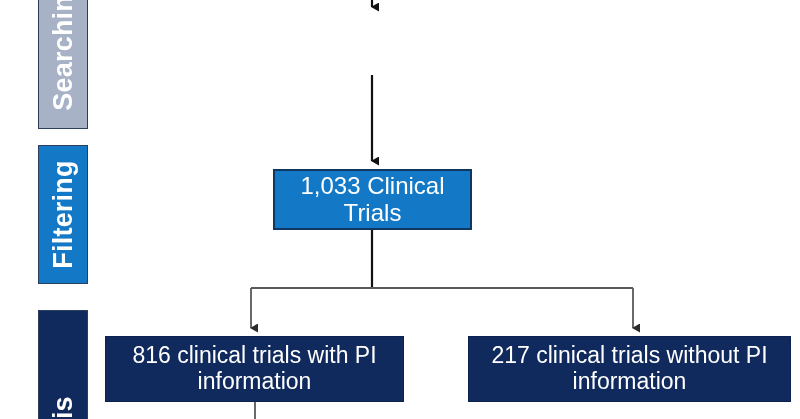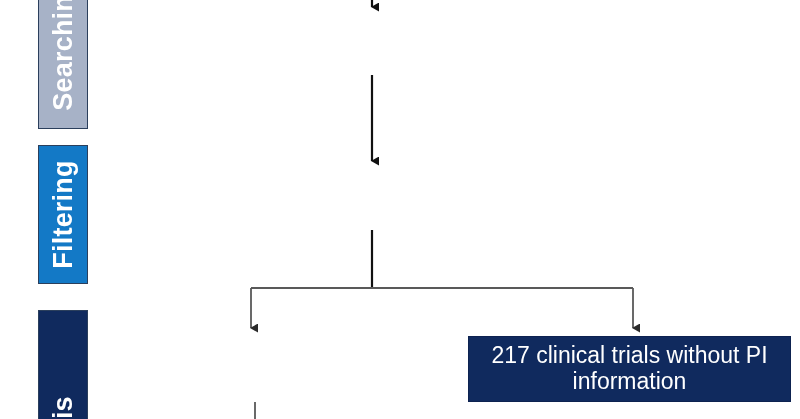--- a/index.html
+++ b/index.html
@@ -160,19 +160,25 @@
 
   <div class="stage-bar" id="stage-filtering">
     <span class="stage-label">Filtering</span>
   </div>
 
   <div class="stage-bar" id="stage-analysis">
     <span class="stage-label">Analysis</span>
   </div>
 
 
+  <div class="node" id="node-filtered">
+    <span>1,033 Clinical Trials</span>
+  </div>
 
+  <div class="node" id="node-with-pi">
+    <span>816 clinical trials with PI information</span>
+  </div>
 
   <div class="node" id="node-without-pi">
     <span>217 clinical trials without PI information</span>
   </div>
 
 </div>
 
 </body></html>

